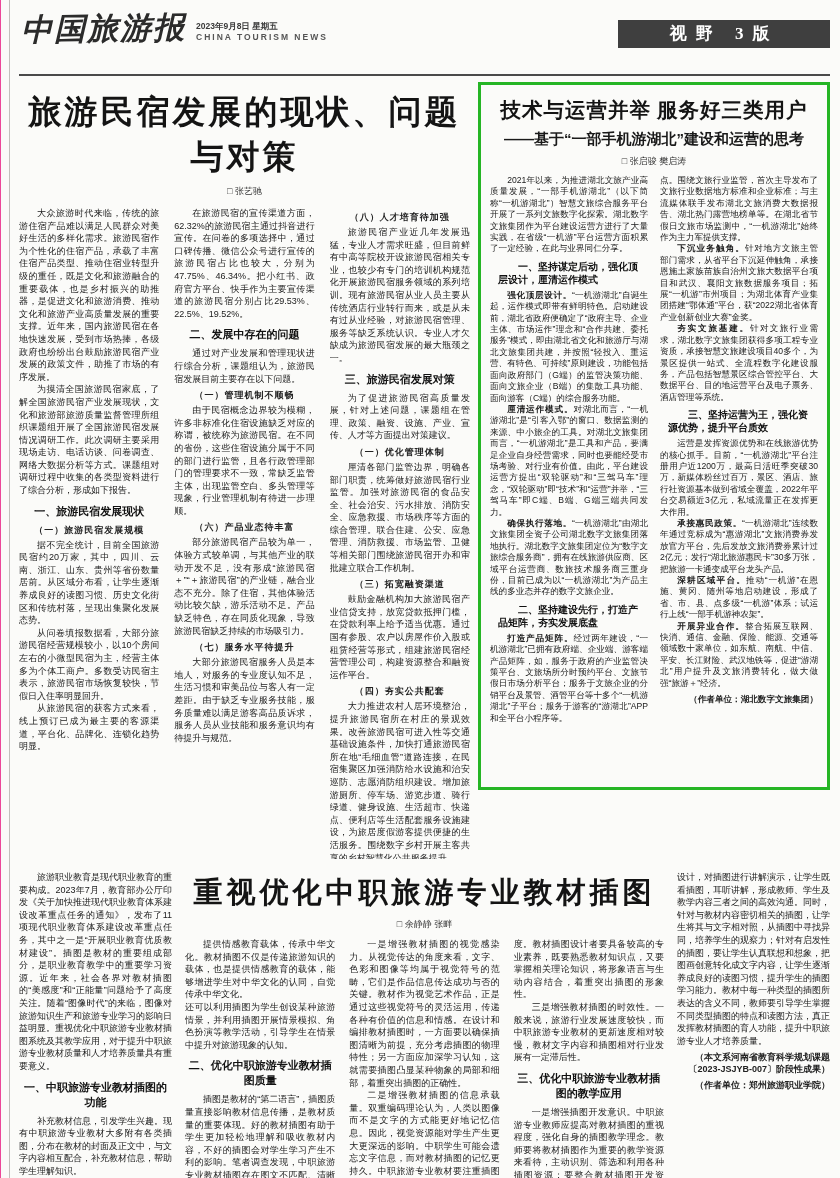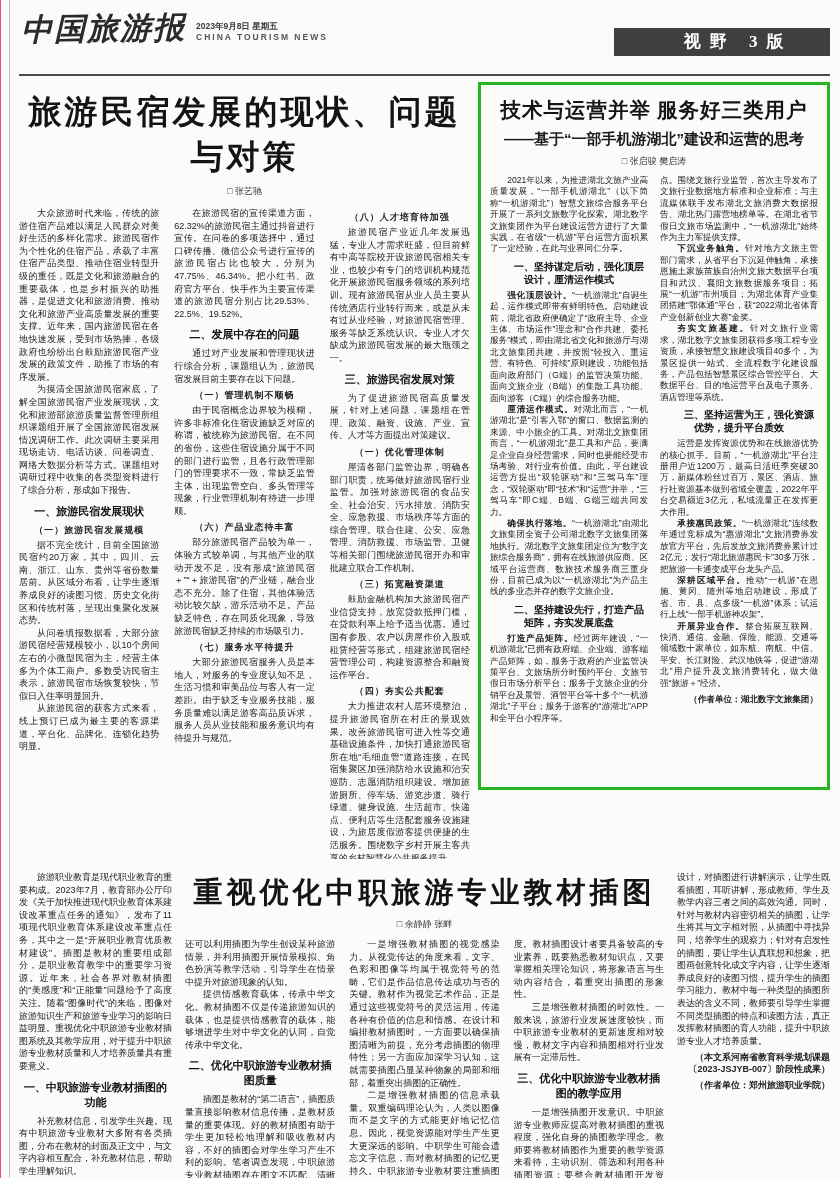--- a/index.html
+++ b/index.html
@@ -6,21 +6,21 @@
   body{width:840px;height:1178px;background:#eceae6;font-family:"Liberation Sans",sans-serif;color:#1c1c1c;}
   .page{position:relative;width:840px;height:1178px;background:#fbfbf9;overflow:hidden;box-sizing:border-box;border-left:1px solid #ec4899;}
   .leftrule{position:absolute;left:8px;top:0;width:1px;height:1178px;background:#c2c0bc;}
 
   
   .masthead{position:relative;height:58px;margin:0 10px 0 20px;padding-top:12px;}
   .brand{display:flex;align-items:flex-end;gap:10px;}
   .logo{font-family:"Liberation Serif",serif;font-style:italic;font-weight:bold;font-size:31px;line-height:34px;color:#2b2b2b;letter-spacing:2px;transform:rotate(-1deg);}
   .dateblock{font-size:8.5px;line-height:11px;font-weight:bold;color:#3a3a3a;padding-bottom:3px;}
   .dateblock .en{letter-spacing:2px;color:#555;}
-  .badge{position:absolute;right:0;top:28px;width:184px;height:28px;line-height:28px;background:#3f3f3f;color:#fff;text-align:center;font-family:"Liberation Serif",serif;font-weight:bold;font-size:17px;letter-spacing:9px;padding-left:32px;}
+  .badge{position:absolute;right:0;top:20px;width:212px;height:28px;line-height:28px;background:#3f3f3f;color:#fff;text-align:center;font-family:"Liberation Serif",serif;font-weight:bold;font-size:17px;letter-spacing:9px;}
   .toprule{height:2px;background:#4a4a4a;margin:4px 10px 0 18px;}
 
   
   .bp{margin:0;font-size:9px;line-height:12.6px;text-align:justify;text-indent:2em;color:#202020;}
   .cont{text-indent:0;}
   .bh2{font-size:11px;font-weight:bold;text-align:center;margin:7px 0 5px;font-family:"Liberation Serif",serif;color:#111;}
   .bh3{font-size:9px;font-weight:bold;text-align:center;margin:4px 0 2px;color:#222;font-family:"Liberation Serif",serif;letter-spacing:1px;}
   .bsig{margin:4px 0 0;font-size:9px;line-height:12px;text-align:right;font-weight:bold;color:#222;}
   .bp b{font-family:Liberation Serif, serif;letter-spacing:.5px;}
 
@@ -32,21 +32,21 @@
   .cols{display:flex;gap:15px;overflow:hidden;}
   .cols .col{flex:1;min-width:0;overflow:hidden;}
   .article-a .cols{height:652px;}
 
   .article-b{width:352px;box-sizing:border-box;border:3px solid #25b525;padding:6px 9px 8px;height:708px;background:#fbfbf9;}
   .article-b h1{font-family:"Liberation Serif",serif;font-size:20.5px;font-weight:900;letter-spacing:1px;text-align:center;margin:5px 0 3px;color:#141414;}
   .article-b .subtitle{font-size:15px;font-weight:bold;text-align:center;margin:6px 0;color:#1a1a1a;}
   .article-b .byline{margin:3px 0 7px;}
   .article-b .cols{height:614px;gap:12px;}
   .article-b .bp{font-size:8.6px;line-height:11.4px;}
-  .article-b .bh2{font-size:10px;text-align:center;text-indent:2em;margin:5px 0 4px;line-height:13px;}
+  .article-b .bh2{font-size:10px;text-align:left;text-indent:2em;margin:5px 8px 4px;line-height:13px;}
   .article-b .bsig{font-size:8.6px;}
 
   
   .article-c{display:flex;gap:13px;margin:12px 10px 0 18px;height:352px;overflow:hidden;}
   .article-c .sidecol{width:153px;flex:none;overflow:hidden;}
   .article-c .centercol{flex:1;min-width:0;display:flex;flex-direction:column;overflow:hidden;}
   .article-c h1{font-family:"Liberation Serif",serif;font-size:29px;font-weight:900;letter-spacing:4px;text-align:center;margin:2px 0 0;color:#141414;}
   .article-c .byline{margin:5px 0 7px;}
   .centerbody{flex:1;column-count:3;column-gap:14px;overflow:hidden;}
 </style>
@@ -144,22 +144,22 @@
   <section class="article-c">
     <div class="sidecol">
         <p class="bp">旅游职业教育是现代职业教育的重要构成。2023年7月，教育部办公厅印发《关于加快推进现代职业教育体系建设改革重点任务的通知》，发布了11项现代职业教育体系建设改革重点任务，其中之一是“开展职业教育优质教材建设”。插图是教材的重要组成部分，是职业教育教学中的重要学习资源。近年来，社会各界对教材插图的“美感度”和“正能量”问题给予了高度关注。随着“图像时代”的来临，图像对旅游知识生产和旅游专业学习的影响日益明显。重视优化中职旅游专业教材插图系统及其教学应用，对于提升中职旅游专业教材质量和人才培养质量具有重要意义。</p>
         <div class="bh2">一、中职旅游专业教材插图的功能</div>
         <p class="bp">补充教材信息，引发学生兴趣。现有中职旅游专业教材大多附有各类插图，分布在教材的封面及正文中，与文字内容相互配合，补充教材信息，帮助学生理解知识。</p>
       </div>
     <div class="centercol">
       <h1>重视优化中职旅游专业教材插图</h1>
       <div class="byline">□ 余静静 张畔</div>
       <div class="centerbody">
+          <p class="bp">提供情感教育载体，传承中华文化。教材插图不仅是传递旅游知识的载体，也是提供情感教育的载体，能够增进学生对中华文化的认同，自觉传承中华文化。</p>
           <p class="bp cont">还可以利用插图为学生创设某种旅游情景，并利用插图开展情景模拟、角色扮演等教学活动，引导学生在情景中提升对旅游现象的认知。</p>
-          <p class="bp">提供情感教育载体，传承中华文化。教材插图不仅是传递旅游知识的载体，也是提供情感教育的载体，能够增进学生对中华文化的认同，自觉传承中华文化。</p>
           <div class="bh2">二、优化中职旅游专业教材插图质量</div>
           <p class="bp">插图是教材的“第二语言”，插图质量直接影响教材信息传播，是教材质量的重要体现。好的教材插图有助于学生更加轻松地理解和吸收教材内容，不好的插图会对学生学习产生不利的影响。笔者调查发现，中职旅游专业教材插图存在图文不匹配、清晰度不强、构图色彩单一等问题，质量有待提升。</p>
           <p class="bp">一是增强教材插图的视觉感染力。从视觉传达的角度来看，文字、色彩和图像等均属于视觉符号的范畴，它们是作品信息传达成功与否的关键。教材作为视觉艺术作品，正是通过这些视觉符号的灵活运用，传递各种有价值的信息和情感。在设计和编排教材插图时，一方面要以确保插图清晰为前提，充分考虑插图的物理特性；另一方面应加深学习认知，这就需要插图凸显某种物象的局部和细部，着重突出插图的正确性。</p>
           <p class="bp">二是增强教材插图的信息承载量。双重编码理论认为，人类以图像而不是文字的方式能更好地记忆信息。因此，视觉资源能对学生产生更大更深远的影响。中职学生可能会遗忘文字信息，而对教材插图的记忆更持久。中职旅游专业教材要注重插图选取，力求科学准确，注重文化表达和价值传递，增强图文内容的契合度。教材插图设计者要具备较高的专业素养，既要熟悉教材知识点，又要掌握相关理论知识，将形象语言与生动内容结合，着重突出插图的形象性。</p>
           <p class="bp">三是增强教材插图的时效性。一般来说，旅游行业发展速度较快，而中职旅游专业教材的更新速度相对较慢，教材文字内容和插图相对行业发展有一定滞后性。</p>
           <div class="bh2">三、优化中职旅游专业教材插图的教学应用</div>
           <p class="bp">一是增强插图开发意识。中职旅游专业教师应提高对教材插图的重视程度，强化自身的插图教学理念。教师要将教材插图作为重要的教学资源来看待，主动识别、筛选和利用各种插图资源；要整合教材插图开发资源，做好插图教学</p>
         </div>
     </div>
     <div class="sidecol">

